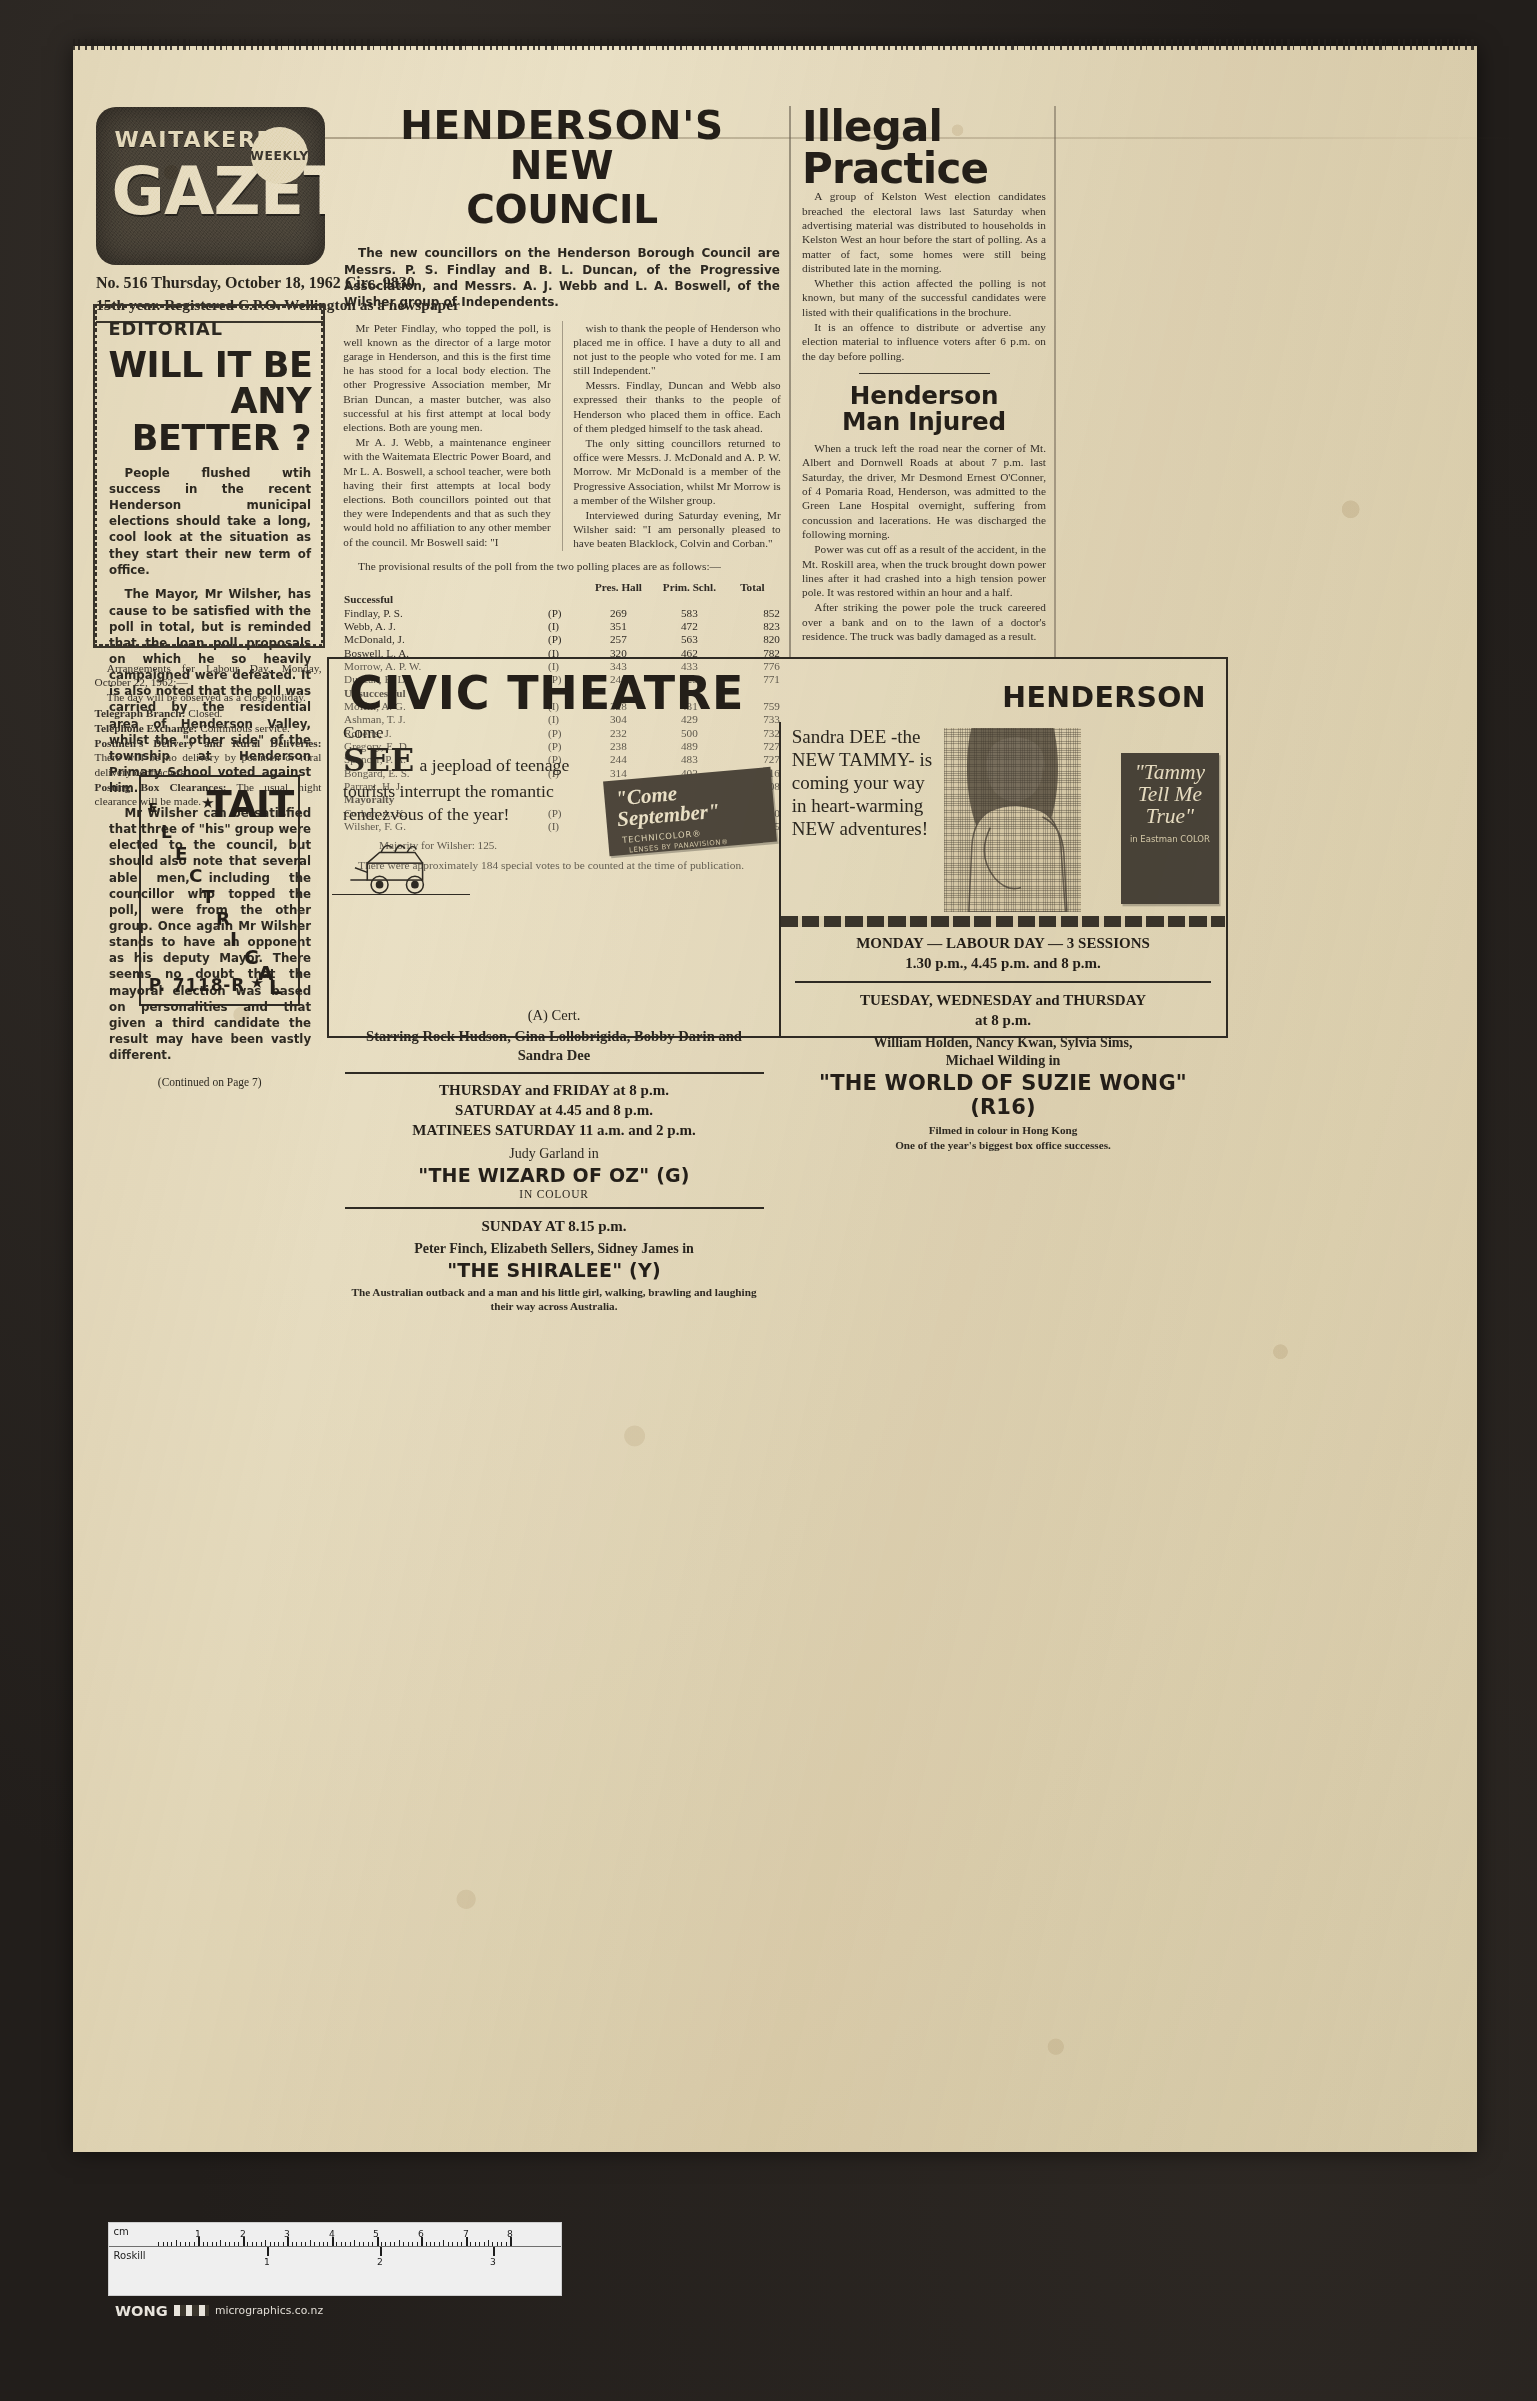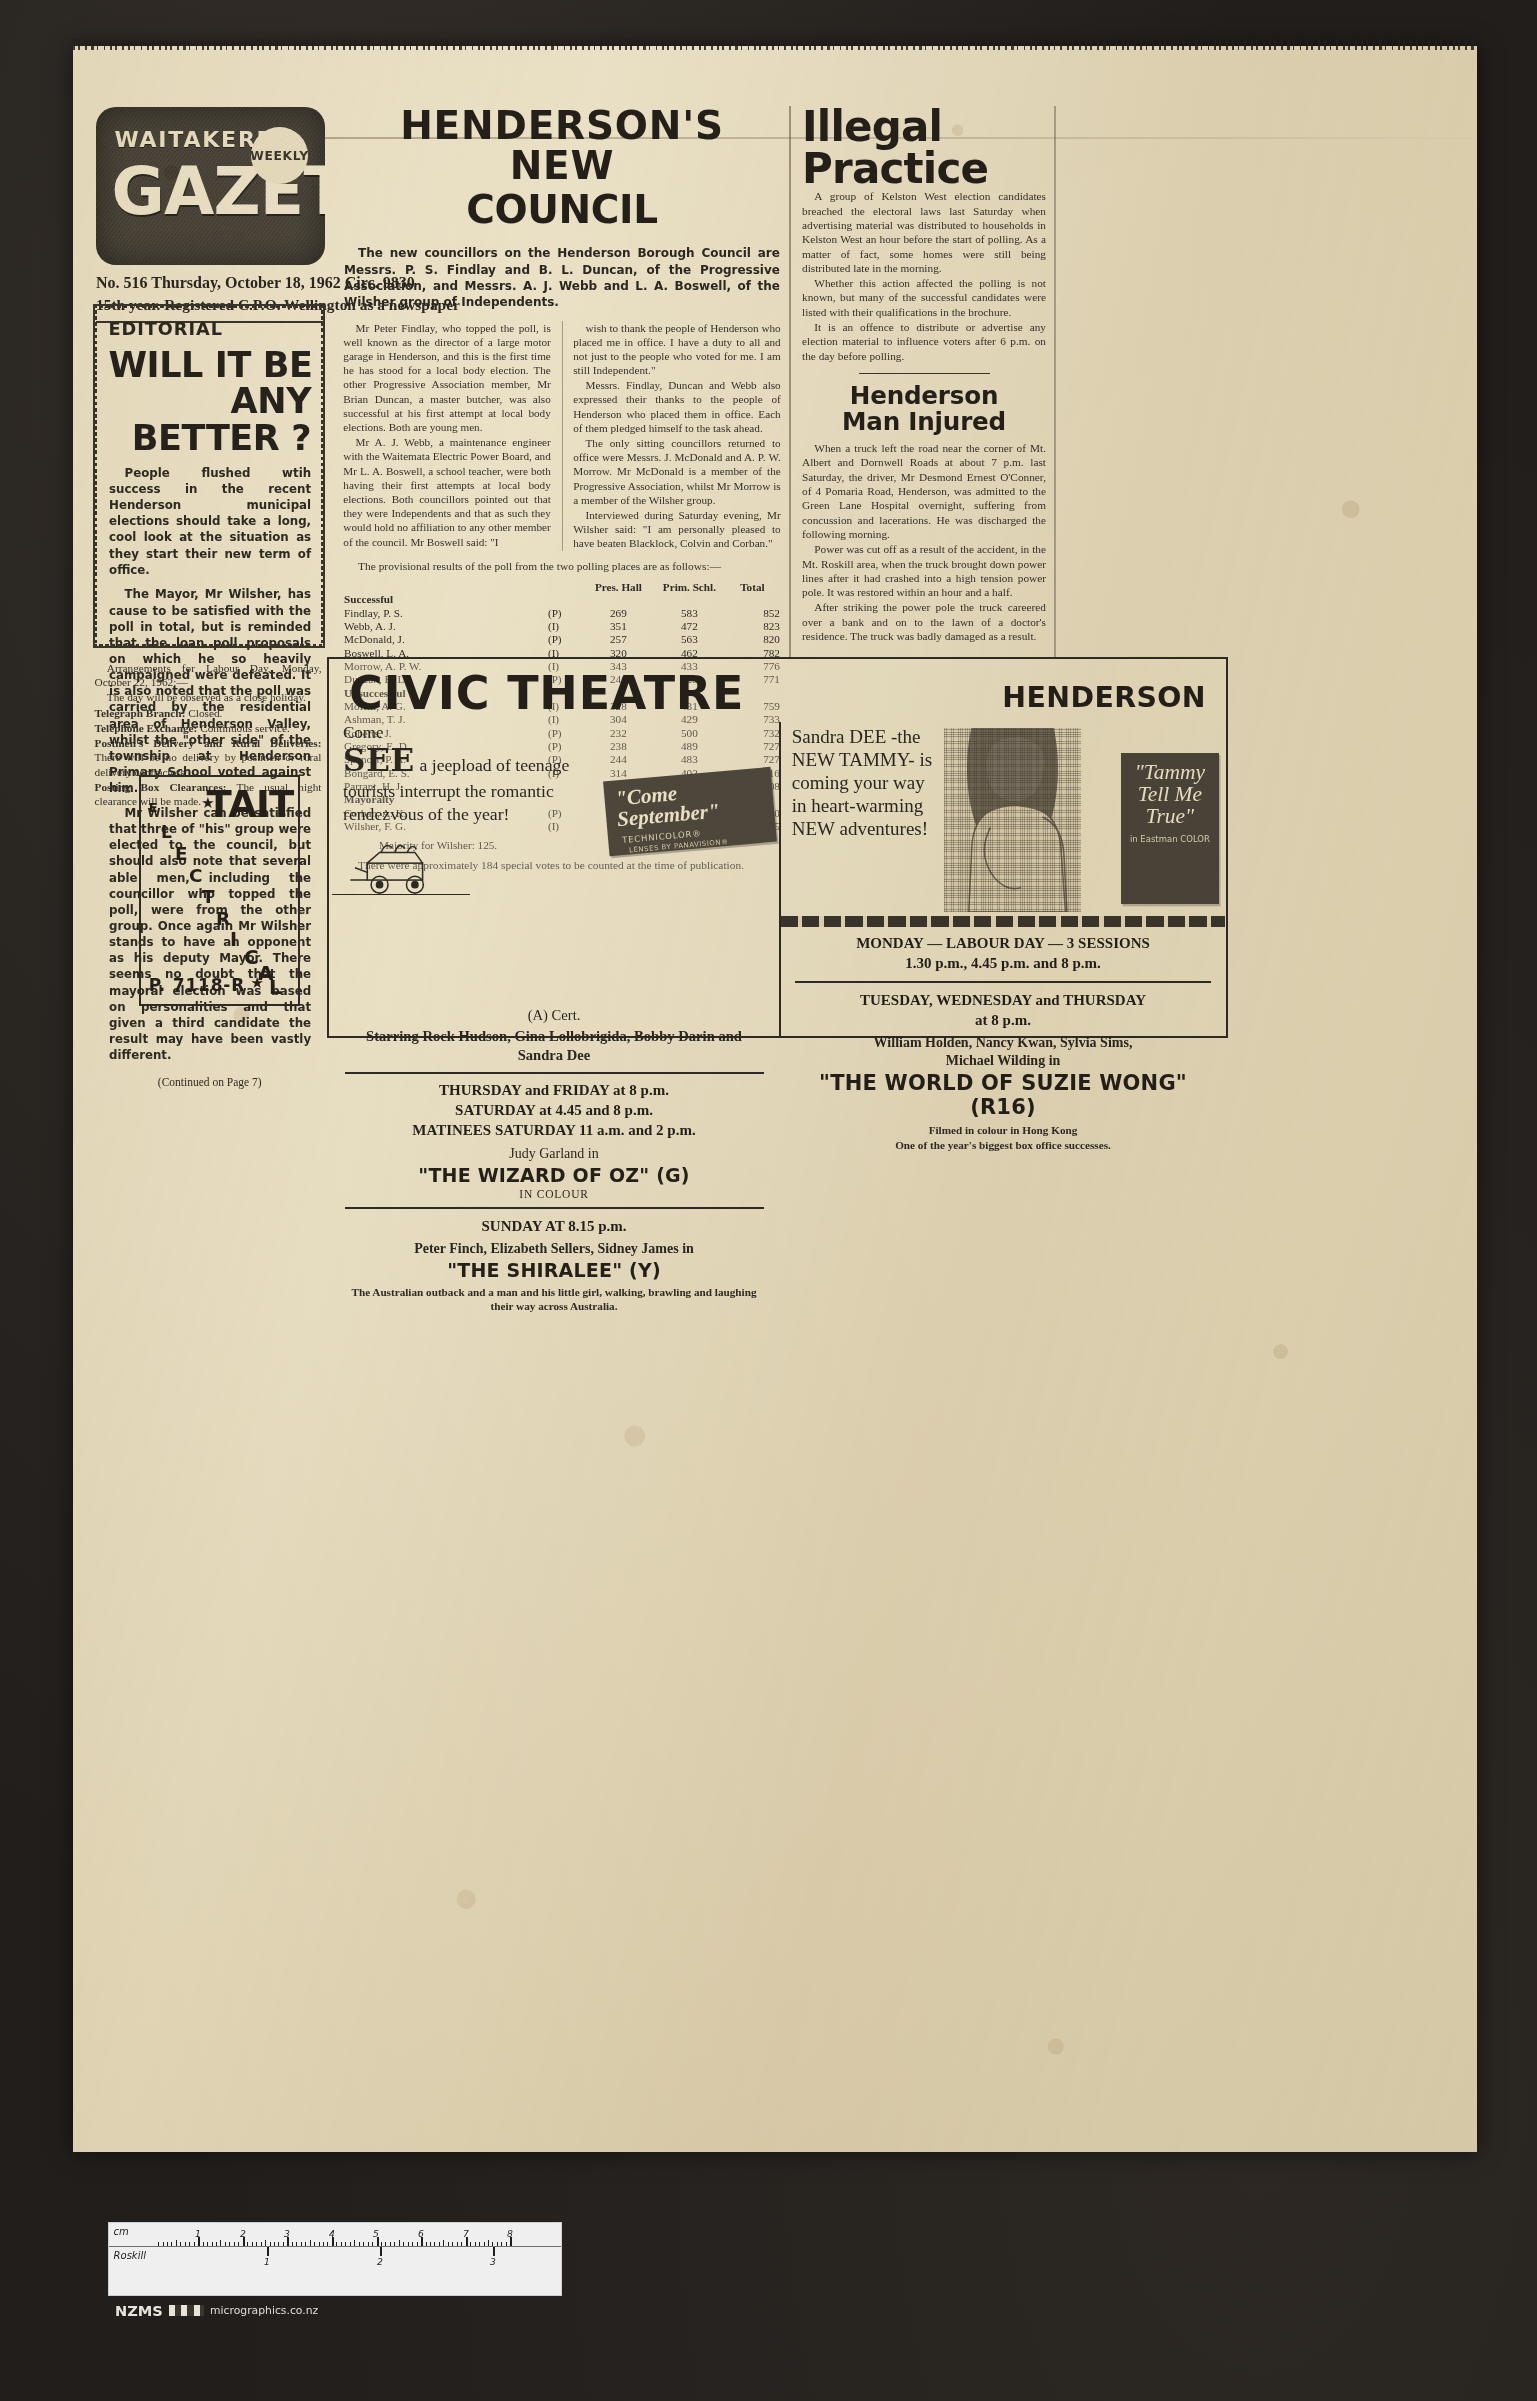--- a/index.html
+++ b/index.html
@@ -240,21 +240,21 @@
   .poster-plate .pt{font-family:"Liberation Serif",serif;font-style:italic;color:#ece3c9;
     font-size:21.5px;line-height:1.02;text-align:center;padding-top:9.2px;}
   .poster-plate .pe{font-family:"DejaVu Sans",sans-serif;color:#d9cfb0;font-size:8.5px;
     text-align:center;padding-top:6.1px;line-height:1.25;}
   .filmstrip{position:absolute;left:0;right:0;top:194px;height:10.8px;
     background:repeating-linear-gradient(90deg,#3a352c 0 17px, #ddd2b3 17px 21.5px);}
 
   
   #ruler{position:absolute;left:108px;top:2222px;width:454px;height:74px;background:#efefef;
     border:0.8px solid #cfcfcf;box-sizing:border-box;}
-  .ruler-row{position:relative;height:23px;border-bottom:0.8px solid #6f6f6f;font-style:italic;}
+  .ruler-row{position:relative;height:23px;border-bottom:0.8px solid #6f6f6f;}
   .ruler-row.b2{border-bottom:none;border-top:none;}
   .ruler-label{position:absolute;left:4.6px;top:3.1px;font-family:"DejaVu Sans",sans-serif;
     font-size:10px;color:#1d1d1d;}
   .tick{position:absolute;bottom:0;width:1.5px;background:#1d1d1d;}
   .tnum{position:absolute;font-family:"DejaVu Sans",sans-serif;font-size:9.2px;color:#1d1d1d;}
   #nzms-bar{position:absolute;left:115px;top:2302px;display:flex;align-items:center;gap:6.1px;}
   #nzms-bar .nz{font-family:"DejaVu Sans",sans-serif;font-weight:700;font-size:14.6px;color:#e8e4dc;}
   #nzms-bar .chk{width:35px;height:11.5px;
     background:repeating-linear-gradient(90deg,#e8e4dc 0 6.1px,#3a352c 6.1px 12.3px);}
   #nzms-bar .url{font-family:"DejaVu Sans",sans-serif;font-size:10.8px;color:#e0dcd4;}
@@ -722,17 +722,17 @@
         <div class="tick" style="left: 158px; height: 9.2px; bottom: auto; top: 0px;"></div>
         <span class="tnum" style="left: 155px; top: 9.2px;">1</span>
         <div class="tick" style="left: 271px; height: 9.2px; bottom: auto; top: 0px;"></div>
         <span class="tnum" style="left: 268px; top: 9.2px;">2</span>
         <div class="tick" style="left: 384px; height: 9.2px; bottom: auto; top: 0px;"></div>
         <span class="tnum" style="left: 381px; top: 9.2px;">3</span>
       </div>
   </div>
 </div>
 <div id="nzms-bar">
-  <span class="nz">NZMS</span>
+  <span class="nz">WONG</span>
   <span class="chk"></span>
   <span class="url">micrographics.co.nz</span>
 </div>
 
 
 </body></html>

